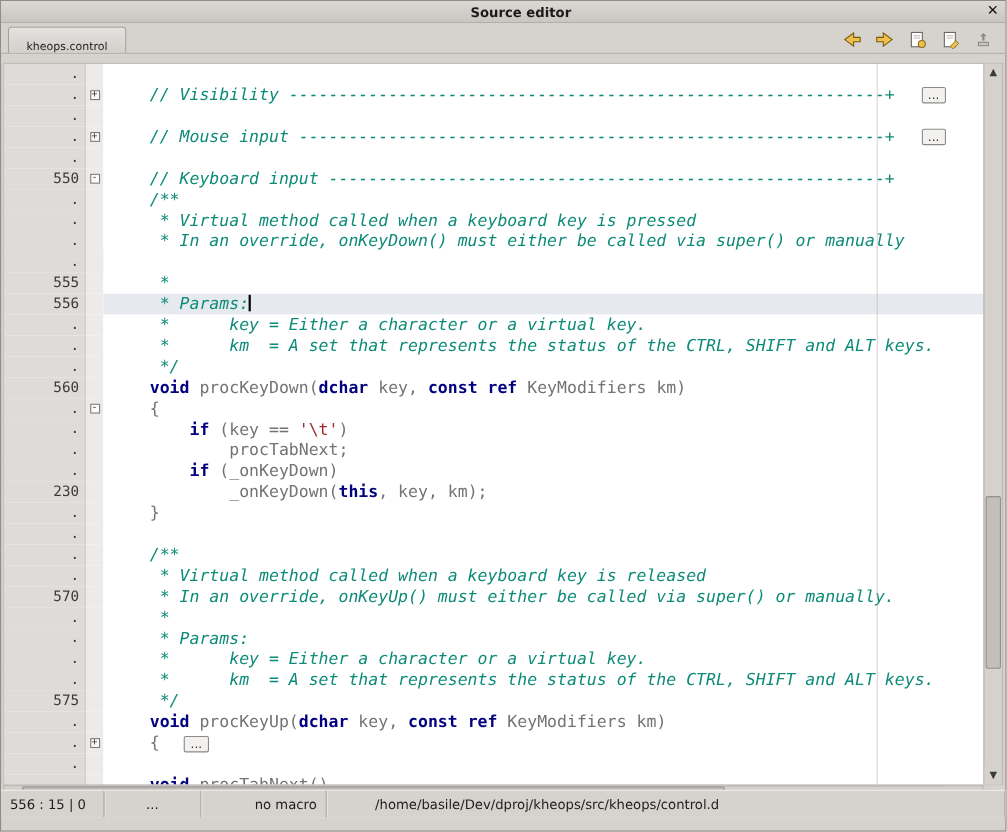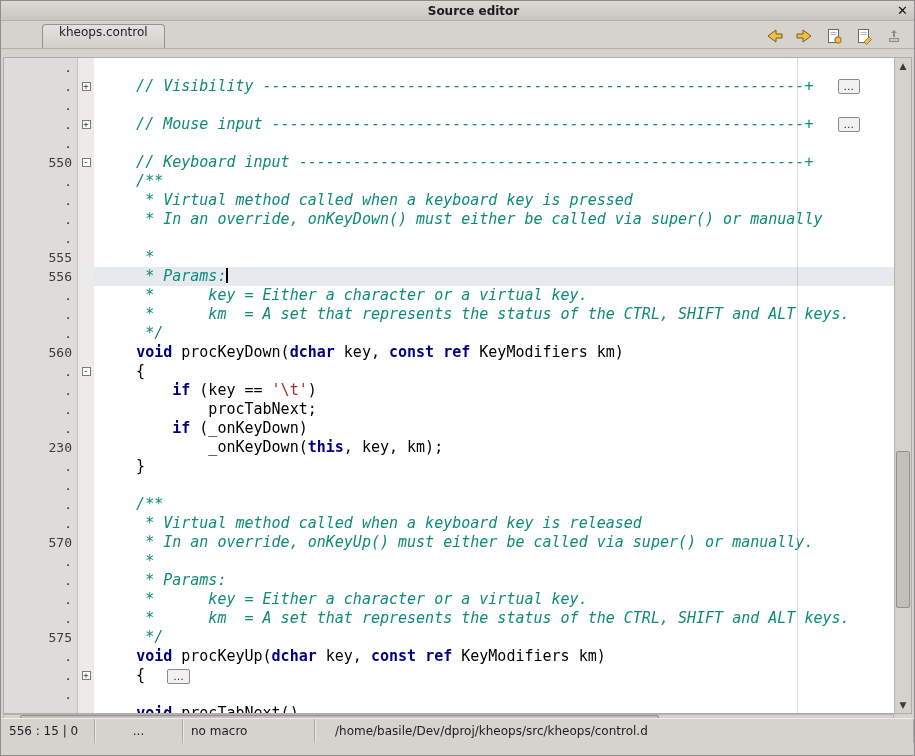--- a/index.html
+++ b/index.html
@@ -29,22 +29,22 @@
     height:28px;position:relative;
     border-bottom:1px solid #b5b2af;
     background:#d6d2ce;
   }
   .tab{
     position:absolute;left:6px;bottom:0;height:24px;
     padding:0 16px;
     background:linear-gradient(#e4e1de,#d3cfcb);
     border:1px solid #96938f;border-bottom:none;
     border-radius:4px 4px 0 0;
-    font-size:12px;color:#222;
-    display:flex;align-items:flex-start;margin-left:35px;
+    font-size:10px;color:#222;
+    display:flex;align-items:flex-end;
   }
   .toolbar{
     position:absolute;right:8px;top:3px;height:24px;
     display:flex;align-items:center;gap:6px;
   }
   .tbtn{width:24px;height:22px;display:flex;align-items:center;justify-content:center;border-radius:3px}
   
   .editor{
     position:absolute;left:2px;right:2px;top:56px;bottom:41px;
     background:#fff;border:1px solid #aeaba8;
@@ -66,21 +66,21 @@
   .foldbox{
     width:9px;height:9px;border:1px solid #7d7b78;background:#fcfcfb;
     font-size:9px;line-height:7px;text-align:center;color:#333;
     font-family:"DejaVu Sans Mono",monospace;
   }
   .code{flex:1;background:#fff;padding-left:6px;white-space:pre;color:#000}
   .row.hl .code{background:var(--c-hl,#e6eaee)}
   .com{color:var(--c-comment,#0d8b78);font-style:italic}
   .kw{color:var(--c-keyword,#000080);font-weight:bold}
   .str{color:var(--c-string,#a02c2c)}
-  .txt{color:#000000}
+  .txt{color:#737373}
   .caret{display:inline-block;width:2px;height:15px;background:#000;vertical-align:-2px}
   .dots{
     font-family:"DejaVu Sans",sans-serif;font-size:11px;line-height:13px;
     color:#333;background:#f2f1ef;border:1px solid #8a8a8a;border-radius:2px;
     padding:0 5px;height:15px;display:inline-block;font-style:normal;
   }
   .dots.rightbox{position:absolute;right:34px;top:2px}
   .dots.inlinebox{margin-left:4px}
   .margin-line{
     position:absolute;left:793px;top:0;bottom:0;width:1px;
@@ -113,22 +113,22 @@
   }
   
   .statusbar{
     position:absolute;left:0;right:0;bottom:12px;height:25px;
     background:#d6d2ce;border-top:1px solid #efedeb;
     display:flex;align-items:stretch;font-size:12px;color:#1d1d1d;
   }
   .panel{display:flex;align-items:center;padding:0 8px;border-right:1px solid #aba8a5;box-shadow:1px 0 0 #e9e7e5}
   .p1{width:94px}
   .p2{width:88px;justify-content:center}
-  .p3{width:132px;justify-content:flex-start}
-  .p4{flex:1;padding-left:20px}
+  .p3{width:114px;justify-content:flex-end}
+  .p4{flex:1;padding-left:44px}
 </style>
 </head>
 <body>
 
 <div class="titlebar">
   <span class="title">Source editor</span>
   <span class="close">✕</span>
 </div>
 
 <div class="tabbar">

